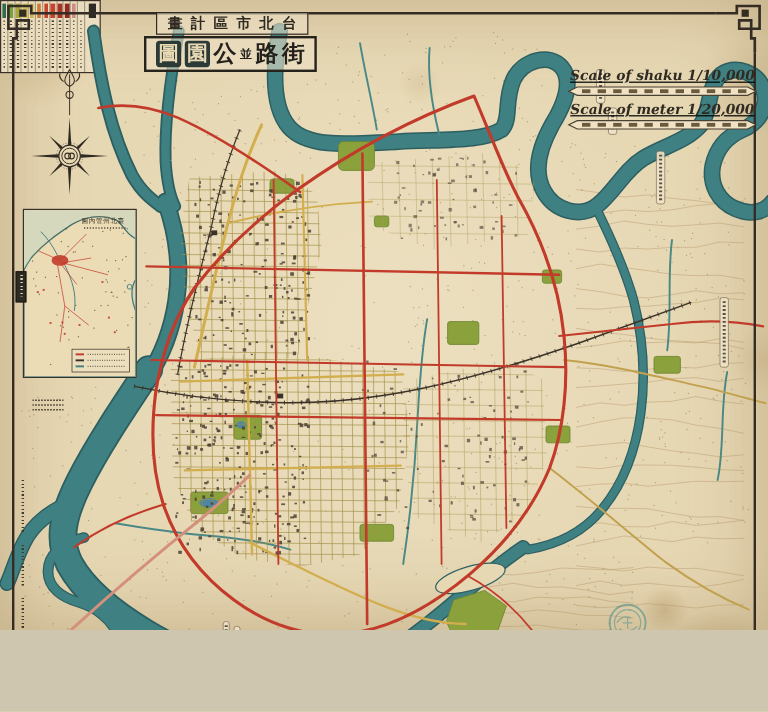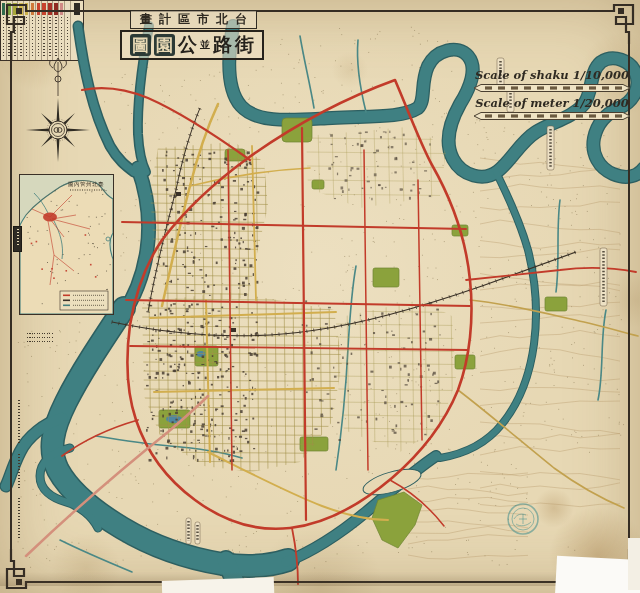--- a/index.html
+++ b/index.html
@@ -1,16 +1,16 @@
 <!DOCTYPE html>
 <html><head>
 <meta charset="utf-8">
 <style>
   html,body{margin:0;padding:0;background:#cfc6b0;}
-  #stage{position:relative;width:640px;height:593px;overflow:hidden;
+  #stage{position:relative;width:640px;height:525px;overflow:hidden;
     font-family:"Liberation Serif","DejaVu Serif",serif;
     background-color:#e7d8b4;
     background-image:
       radial-gradient(circle 70px at 598px 556px, rgba(140,95,35,.30), transparent 70%),
       radial-gradient(circle 28px at 554px 508px, rgba(140,95,35,.22), transparent 70%),
       radial-gradient(circle 55px at 36px 52px,  rgba(150,110,50,.16), transparent 70%),
       radial-gradient(circle 60px at 622px 74px, rgba(150,110,50,.15), transparent 70%),
       radial-gradient(circle 90px at 320px 586px,rgba(120,85,35,.14),  transparent 70%),
       radial-gradient(circle 50px at 86px 568px, rgba(150,115,60,.16), transparent 70%),
       radial-gradient(circle 40px at 636px 300px,rgba(150,115,60,.14), transparent 70%),
@@ -27,21 +27,21 @@
     padding-left:7px;box-sizing:border-box;background:rgba(236,224,196,.6);}
   #title-main{left:120px;top:30px;width:144px;height:30px;border:2px solid #26221c;
     display:flex;align-items:center;justify-content:center;gap:3px;
     font-family:"DejaVu Sans",sans-serif;font-weight:bold;box-sizing:border-box;
     background:rgba(236,224,196,.6);}
   #title-main .seal{background:#2c3a36;color:#e7d8b4;font-size:17px;line-height:20px;
     padding:1px 2px;border-radius:3px;}
   #title-main .plain{color:#24211c;font-size:19px;}
   #title-main .small{color:#24211c;font-size:10px;align-self:center;}
   
-  #scale-bars{left:468px;top:68px;width:168px;height:58px;}
+  #scale-bars{left:468px;top:56px;width:168px;height:58px;text-decoration:underline;}
   .sb-label{font-family:"DejaVu Serif",serif;font-style:italic;font-weight:bold;
     font-size:11.5px;color:#2f2a22;text-align:center;white-space:nowrap;}
   .sb-bar{display:block;margin:1px auto 3px auto;}
   
   #inset{left:19px;top:174px;width:93px;height:139px;border:1px solid #3a3027;
     background:#d6d8bd;}
   #inset-tab{left:13px;top:226px;width:7px;height:24px;background:#2e2a24;
     border:1px solid #1d1a15;}
   #inset-tab .vticks{margin:2px auto;}
   #inset-note{left:27px;top:330px;width:26px;height:16px;}

